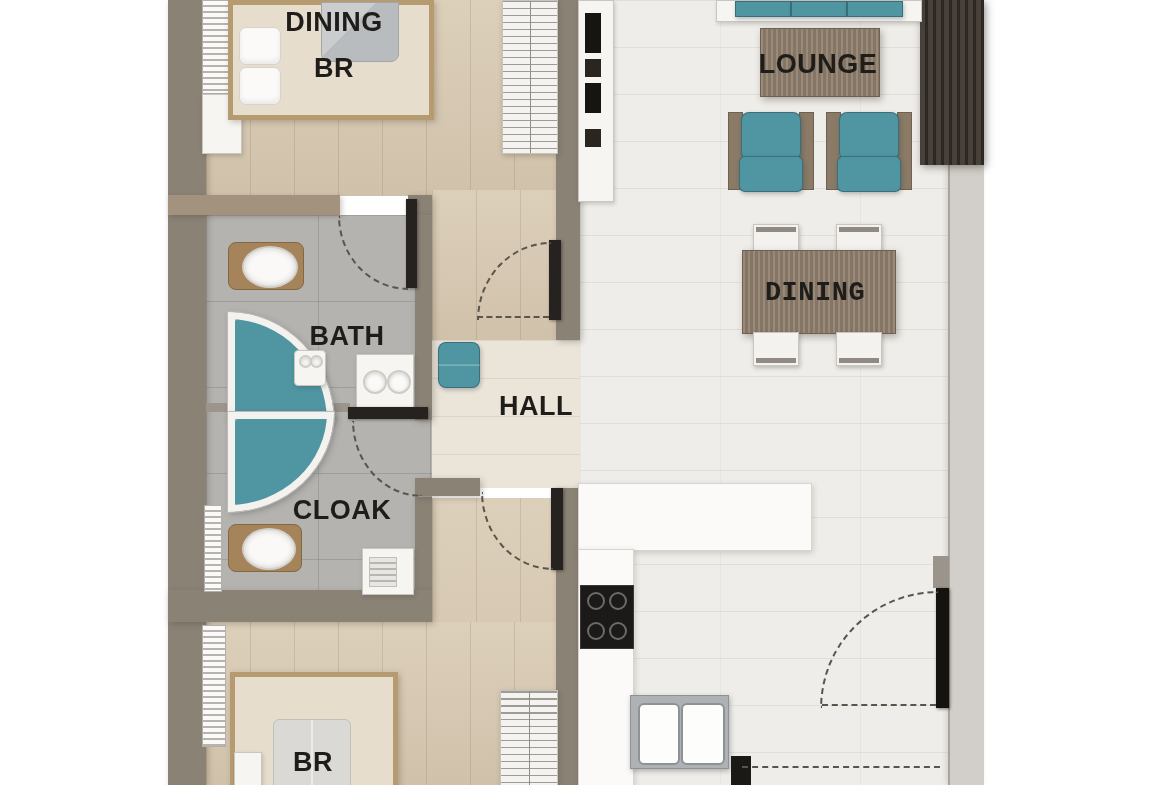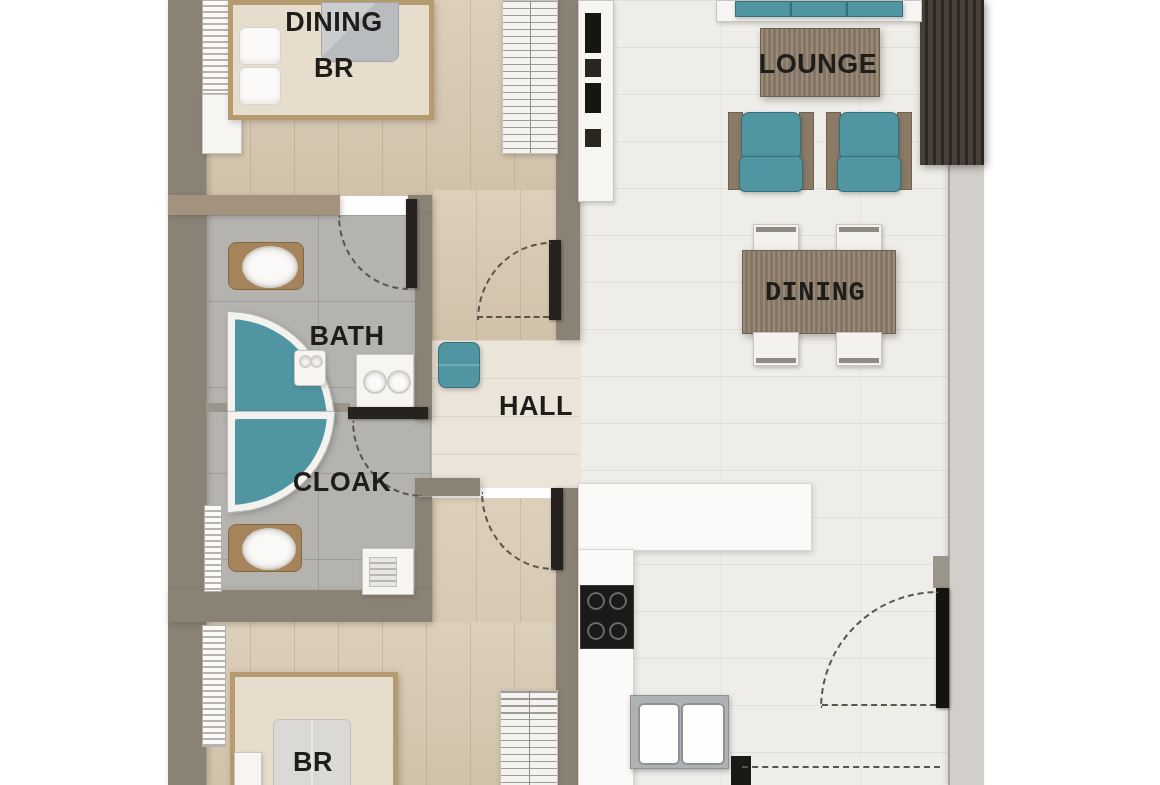--- a/index.html
+++ b/index.html
@@ -202,16 +202,16 @@
   <div class="abs wrd z8" style="left:500px;top:690px;width:56px;height:95px;">
       <div class="mid"></div>
     </div>
 
   <div class="abs lbl" style="left:334px;top:22px;">DINING</div>
   <div class="abs lbl" style="left:334px;top:68px;">BR</div>
   <div class="abs lbl" style="left:818px;top:64px;">LOUNGE</div>
   <div class="abs lbl" style="left:815px;top:293px;font-family:Liberation Mono, monospace;">DINING</div>
   <div class="abs lbl" style="left:347px;top:336px;">BATH</div>
   <div class="abs lbl" style="left:536px;top:406px;">HALL</div>
-  <div class="abs lbl" style="left:342px;top:482px;text-align:right;">CLOAK</div>
+  <div class="abs lbl" style="left:342px;top:510px;text-align:right;">CLOAK</div>
   <div class="abs lbl" style="left:313px;top:762px;">BR</div>
 
 </div>
 
 </body></html>

